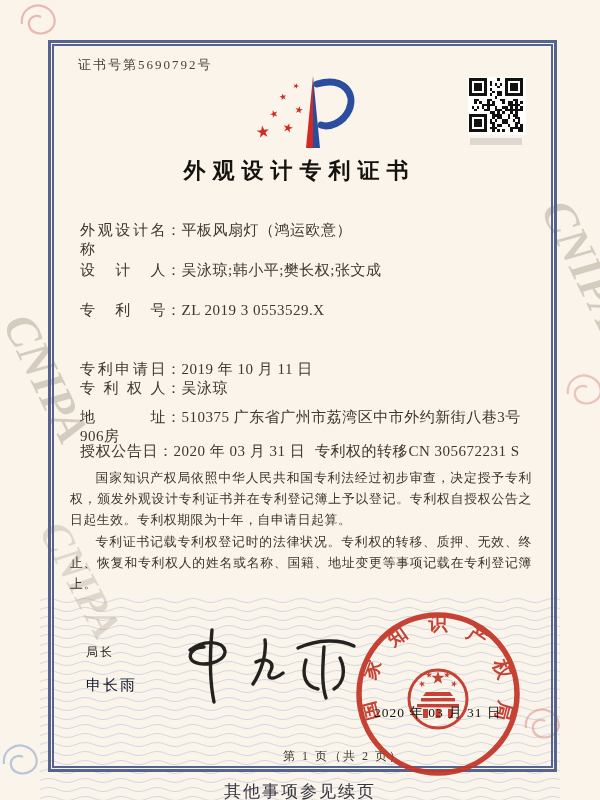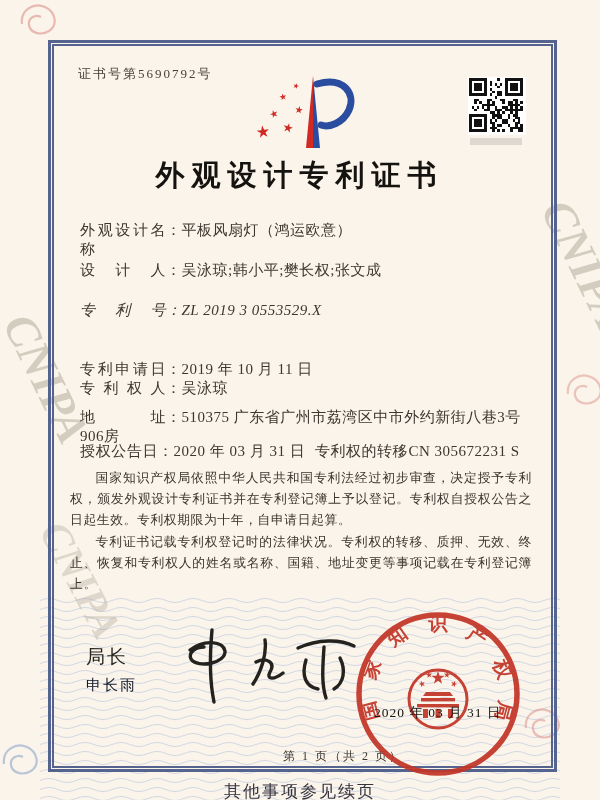--- a/index.html
+++ b/index.html
@@ -23,47 +23,47 @@
   
   .wm{
     font-family:"Liberation Serif",serif;font-style:italic;font-weight:bold;
     color:rgba(158,148,132,.42);z-index:2;white-space:nowrap;
   }
   .wm1{left:516px;top:238px;font-size:46px;transform:rotate(64deg);}
   .wm2{left:-22px;top:352px;font-size:46px;transform:rotate(64deg);}
   .wm3{left:18px;top:556px;font-size:42px;transform:rotate(62deg);color:rgba(158,148,132,.30);}
   .curl{z-index:2;}
   
-  .cert-no{left:78px;top:65px;font-size:13px;letter-spacing:2px;color:#474138;z-index:4;}
+  .cert-no{left:78px;top:56px;font-size:13px;letter-spacing:2px;color:#474138;z-index:4;}
   .logo{left:244px;top:70px;z-index:4;}
   .qr{left:468px;top:77px;width:56px;height:56px;background:#fff;padding:1px;z-index:4;}
   .qr-caption{left:470px;top:138px;width:52px;height:7px;background:rgba(120,120,120,.22);z-index:4;}
   .title{
     left:48px;top:156px;width:503px;text-align:center;z-index:4;
-    font-size:29px;font-weight:bold;letter-spacing:7px;color:#15130f;
+    font-size:22px;font-weight:bold;letter-spacing:7px;color:#15130f;
   }
   
   .frow{left:80px;width:450px;font-size:15px;z-index:4;letter-spacing:.5px;}
   .flabel{
     display:inline-block;width:86px;vertical-align:top;
     text-align:justify;text-align-last:justify;
   }
   .fvalue{letter-spacing:.5px;}
-  .r1{top:221px;} .r2{top:261px;} .r3{top:301px;font-style:italic;} .r4{top:360px;}
+  .r1{top:221px;} .r2{top:261px;} .r3{top:301px;} .r4{top:360px;}
   .r5{top:379px;} .r6{top:408px;} .r7{top:442px;}
   .grant2{position:absolute;left:235px;top:0;white-space:nowrap;}
   .r7 .flabel{width:78px;}
   
   .body-text{
     left:70px;top:468px;width:462px;z-index:4;
     font-size:12.8px;line-height:21px;text-align:justify;letter-spacing:.6px;color:#3a352d;
   }
   .body-text p{margin:0 0 1px 0;text-indent:2em;}
   
-  .signer-title{left:86px;top:644px;font-size:19px;z-index:5;color:#26231e;
+  .signer-title{left:86px;top:644px;font-size:12px;z-index:5;color:#26231e;
     font-family:"Liberation Sans",sans-serif;letter-spacing:2px;}
   .signer-name{left:86px;top:676px;font-size:15px;z-index:5;color:#0f172a;
     font-family:"Liberation Sans",sans-serif;letter-spacing:2px;}
   .signature{left:168px;top:620px;z-index:5;}
   .seal{left:350px;top:606px;z-index:6;opacity:.93;}
   .seal-date{left:374px;top:704px;z-index:7;font-size:13.5px;color:#16140f;letter-spacing:1px;}
   .page-indicator{left:48px;top:748px;width:590px;text-align:center;font-size:12px;
     letter-spacing:2px;z-index:4;color:#3a352d;}
   .footer-note{left:0;top:780px;width:600px;text-align:center;font-size:17px;
     letter-spacing:2px;z-index:4;color:#35333e;}

